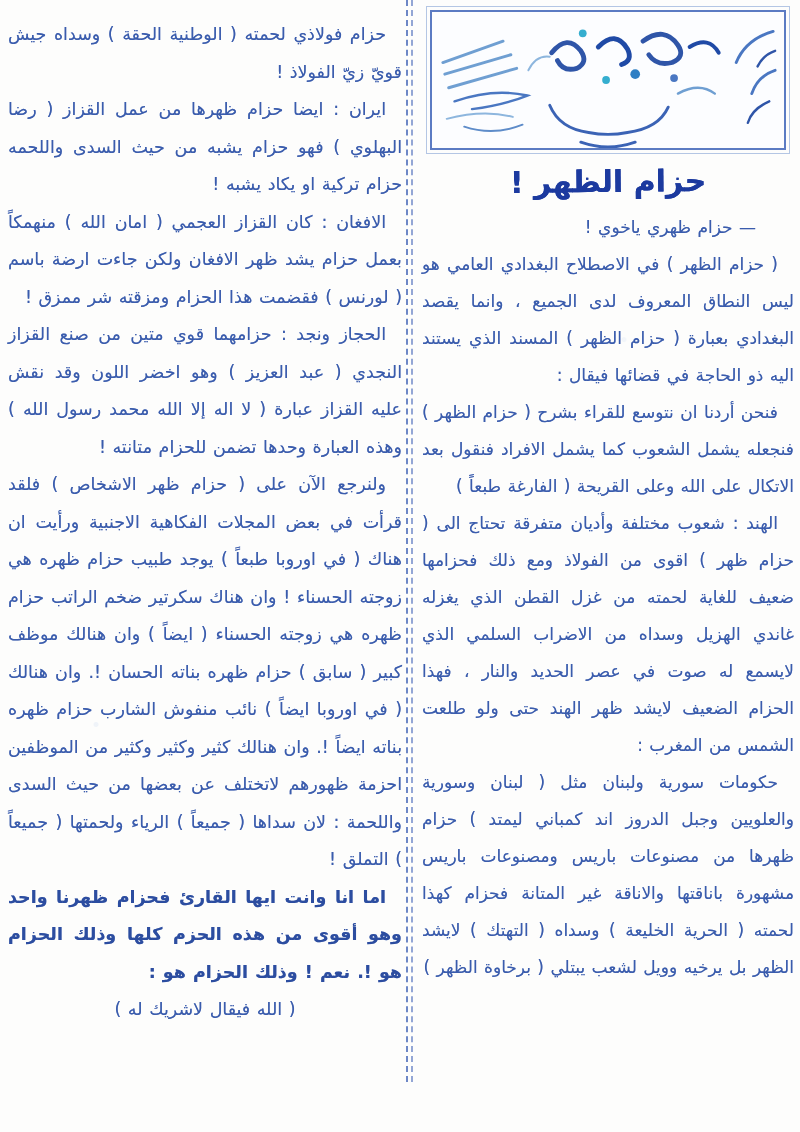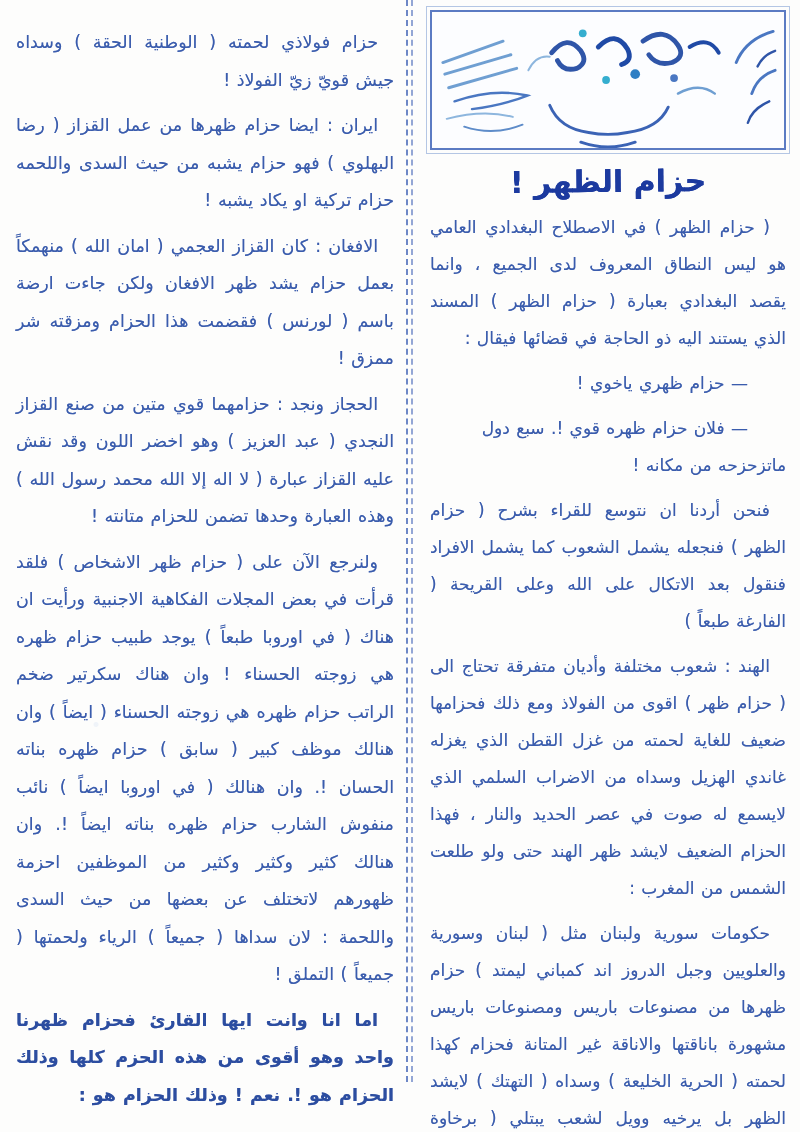--- a/index.html
+++ b/index.html
@@ -47,21 +47,21 @@
     text-align:center;
     font-size:30px;
     font-weight:bold;
     color:#1c3a9f;
     letter-spacing:1px;
     transform:rotate(-.6deg);
     text-shadow:0 0 .6px #1c3a9f;
   }
 
   .para{
-    margin:8px;
+    margin:0;
     font-size:17px;
     line-height:37px;
     text-align:justify;
     text-indent:16px;
     color:#3a5cad;
     text-shadow:0 0 .3px rgba(58,92,173,.55);
     word-spacing:1px;
   }
   .col-left .para{font-size:17.5px;line-height:37.5px;}
   .dialogue{text-indent:38px;text-align:right;}
@@ -99,23 +99,22 @@
           <path d="M118,96 Q128,120 158,124 Q178,128 198,124 Q230,120 240,98" stroke="#3b63b5" stroke-width="3"></path>
           <path d="M150,134 Q178,144 206,134" stroke="#3b63b5" stroke-width="3"></path>
           <path d="M250,84 Q272,72 288,84" stroke="#6f9fd2" stroke-width="2.5"></path>
           <path d="M96,60 Q104,44 118,46" stroke="#8db6de" stroke-width="2"></path>
         </g>
       </svg>
     </div>
 
     <h1 class="title">حزام الظهر !</h1>
 
+    <p class="para dialogue">— حزام ظهري ياخوي !</p>
     <p class="para">( حزام الظهر ) في الاصطلاح البغدادي العامي هو ليس النطاق المعروف لدى الجميع ، وانما يقصد البغدادي بعبارة ( حزام الظهر ) المسند الذي يستند اليه ذو الحاجة في قضائها فيقال :</p>
-    <p class="para dialogue">— حزام ظهري ياخوي !</p>
-    <p class="para dialogue">— فلان حزام ظهره قوي !. سبع دول ماتزحزحه من مكانه !</p>
     <p class="para">فنحن أردنا ان نتوسع للقراء بشرح ( حزام الظهر ) فنجعله يشمل الشعوب كما يشمل الافراد فنقول بعد الاتكال على الله وعلى القريحة ( الفارغة طبعاً )</p>
     <p class="para">الهند : شعوب مختلفة وأديان متفرقة تحتاج الى ( حزام ظهر ) اقوى من الفولاذ ومع ذلك فحزامها ضعيف للغاية لحمته من غزل القطن الذي يغزله غاندي الهزيل وسداه من الاضراب السلمي الذي لايسمع له صوت في عصر الحديد والنار ، فهذا الحزام الضعيف لايشد ظهر الهند حتى ولو طلعت الشمس من المغرب :</p>
     <p class="para">حكومات سورية ولبنان مثل ( لبنان وسورية والعلويين وجبل الدروز اند كمباني ليمتد ) حزام ظهرها من مصنوعات باريس ومصنوعات باريس مشهورة باناقتها والاناقة غير المتانة فحزام كهذا لحمته ( الحرية الخليعة ) وسداه ( التهتك ) لايشد الظهر بل يرخيه وويل لشعب يبتلي ( برخاوة الظهر )</p>
 
   </div>
 
   <div class="divider"></div>
 
   <div class="col col-left">
     <p class="para">حزام فولاذي لحمته ( الوطنية الحقة ) وسداه جيش قويّ زيّ الفولاذ !</p>

